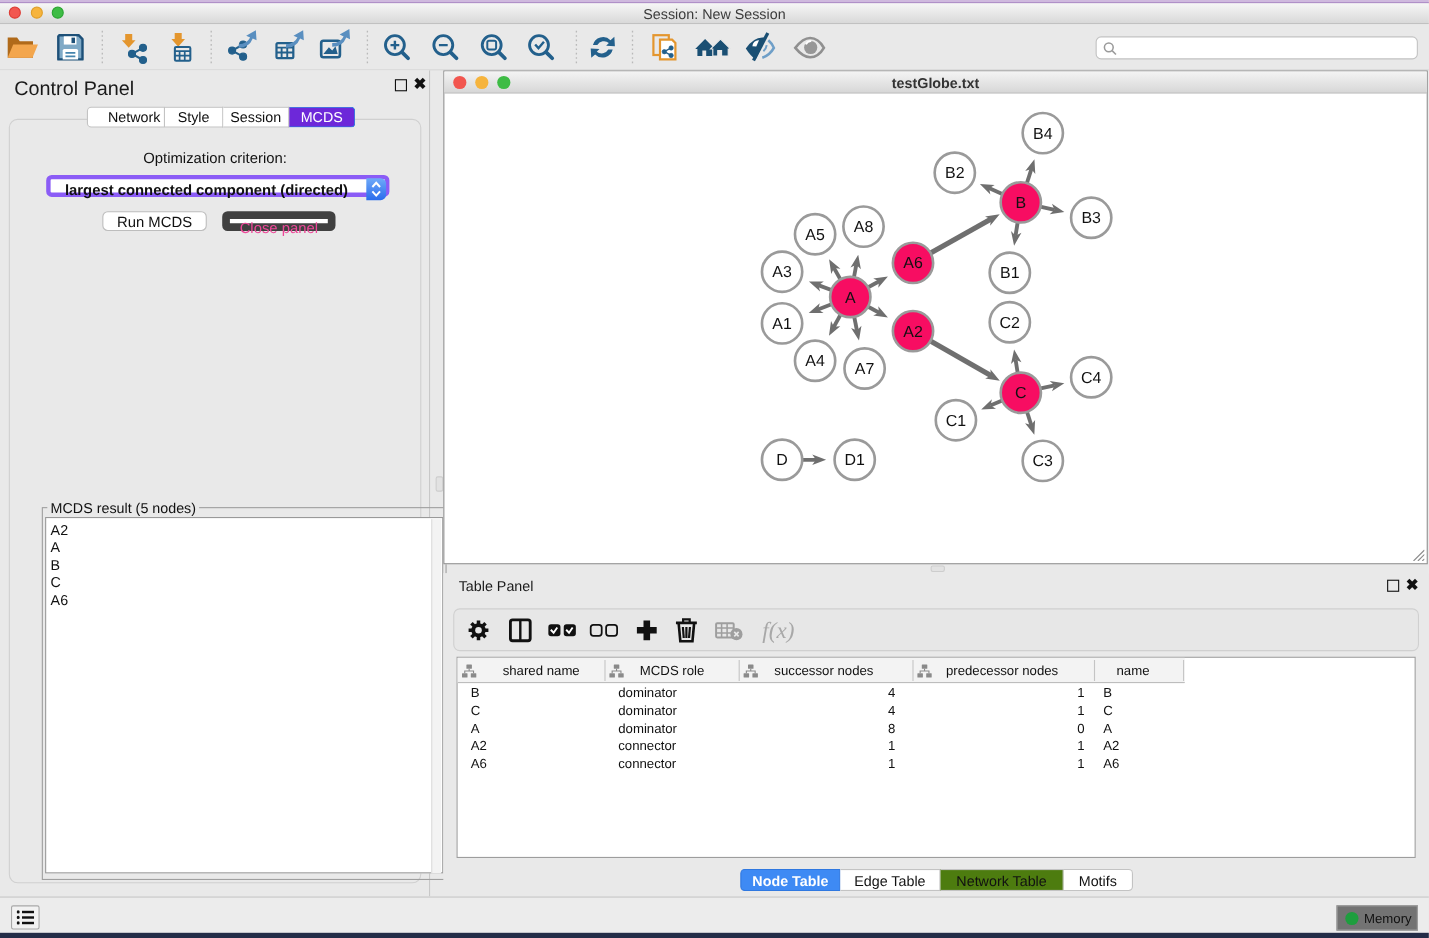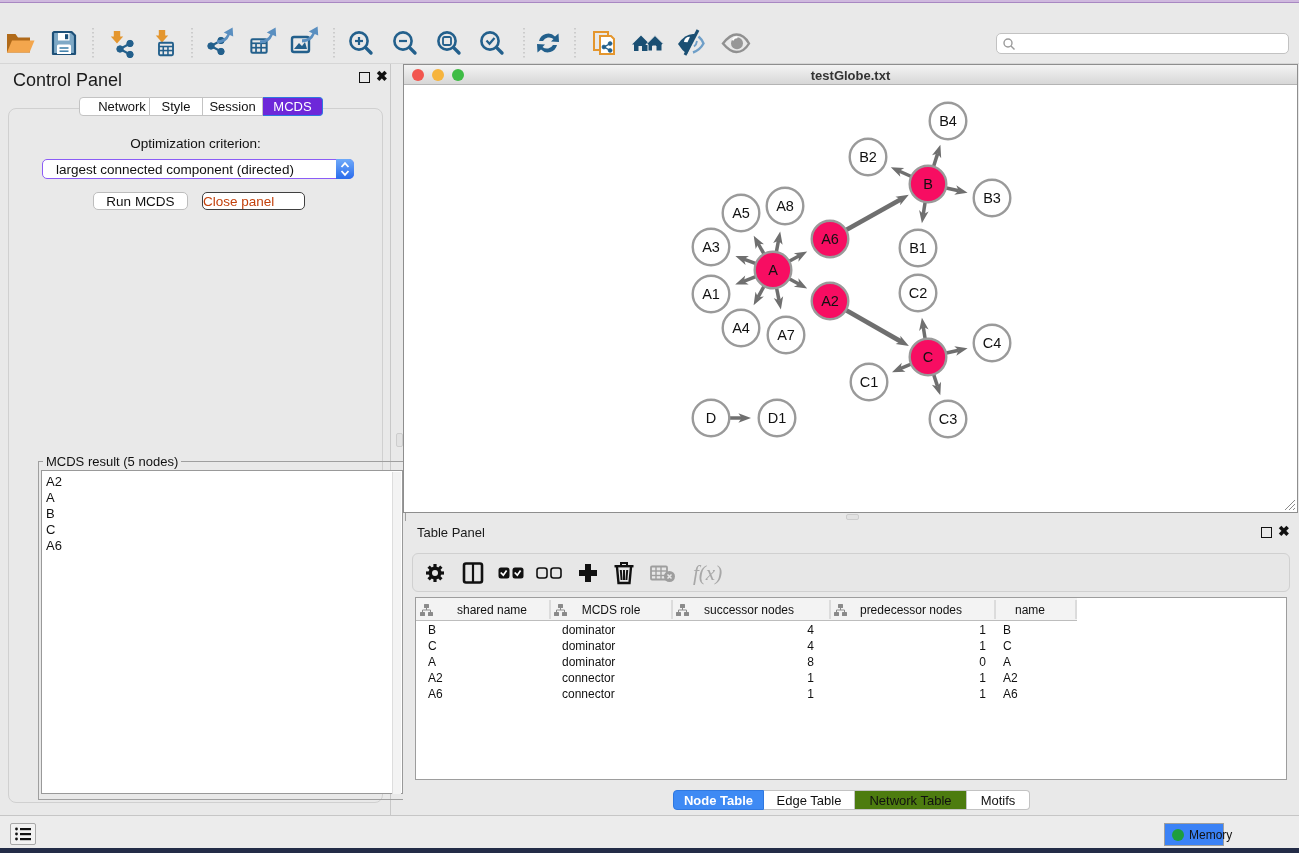--- a/index.html
+++ b/index.html
@@ -8,20 +8,26 @@
 #app { position:relative; width:1299px; height:853px; background:#e9e9e9; overflow:hidden; }
 .abs { position:absolute; }
 </style>
 </head>
 <body>
 <div id="app">
 
   <div class="abs" style="left:0;top:0;width:1299px;height:3px;background:#cfb9de;"></div>
   <div class="abs" style="left:0;top:2px;width:1299px;height:1px;background:#a887c2;"></div>
 
+  <div class="abs" style="left:0;top:3px;width:1299px;height:19px;background:linear-gradient(#f6f6f6,#d9d9d9);border-bottom:1px solid #bdbdbd;">
+    <div class="abs" style="left:8px;top:3px;width:11px;height:11px;border-radius:50%;background:#f25750;border:1px solid #dd3b34;"></div>
+    <div class="abs" style="left:28px;top:3px;width:11px;height:11px;border-radius:50%;background:#f6b43d;border:1px solid #e09e28;"></div>
+    <div class="abs" style="left:47px;top:3px;width:11px;height:11px;border-radius:50%;background:#3ebc45;border:1px solid #2aa432;"></div>
+    <div class="abs" style="left:0;top:0;width:1299px;height:19px;text-align:center;font-size:13px;line-height:20px;color:#3c3c3c;">Session: New Session</div>
+  </div>
 
   <div class="abs" id="toolbar" style="left:0;top:22px;width:1299px;height:42px;background:#e9e9e9;border-bottom:1px solid #d6d6d6;">
     <svg class="abs" style="left:0;top:0" width="780" height="42" viewBox="0 0 780 42">
       <defs>
         <g id="sep">
             <line x1="0" y1="6" x2="0" y2="36" stroke="#b9b9b9" stroke-width="1.2" stroke-dasharray="1.5 2.5"></line>
           </g>
         <g id="share">
             <circle cx="-5" cy="0" r="3.2"></circle>
             <circle cx="5" cy="-5.5" r="3.2"></circle>
@@ -175,31 +181,31 @@
     <div class="abs" style="left:8px;top:44px;width:375px;height:695px;background:#e9e9e9;border:1px solid #d0d0d0;border-radius:8px;"></div>
 
     <div class="abs" style="left:79px;top:33px;height:19px;display:flex;font-size:13px;">
       <div style="width:71px;background:#fff;border:1px solid #c3c3c3;border-radius:4px 0 0 4px;text-align:center;line-height:18px;color:#111;padding-left:15px;">Network</div>
       <div style="width:53px;background:#fff;border:1px solid #c3c3c3;border-left:none;text-align:center;line-height:18px;color:#111;">Style</div>
       <div style="width:60px;background:#fff;border:1px solid #c3c3c3;border-left:none;text-align:center;line-height:18px;color:#111;">Session</div>
       <div style="width:60px;background:#6d28d9;border:1px solid #2f78e0;border-left:none;border-radius:0 4px 4px 0;text-align:center;line-height:18px;color:#fff;">MCDS</div>
     </div>
 
     <div class="abs" style="left:0;top:72px;width:391px;text-align:center;font-size:13.5px;color:#111;">Optimization criterion:</div>
-    <div class="abs" style="left:42px;top:95px;width:312px;height:20px;background:#fff;border:1px solid #8b5cf6;border-radius:5px;">
+    <div class="abs" style="left:42px;top:95px;width:312px;height:20px;background:#fff;border:4px solid #8b5cf6;border-radius:5px;font-weight:bold;">
       <div class="abs" style="left:13px;top:1px;font-size:13.5px;line-height:18px;color:#111;">largest connected component (directed)</div>
       <div class="abs" style="right:-1px;top:-1px;width:18px;height:20px;border-radius:0 5px 5px 0;background:linear-gradient(#6faaf9,#2a6cec);">
         <svg width="18" height="20" viewBox="0 0 18 20">
             <path d="M5.5 8 L9 4.2 L12.5 8" fill="none" stroke="#fff" stroke-width="1.8"></path>
             <path d="M5.5 12 L9 15.8 L12.5 12" fill="none" stroke="#fff" stroke-width="1.8"></path>
           </svg>
       </div>
     </div>
     <div class="abs" style="left:93px;top:128px;width:95px;height:18px;background:#fff;border:1px solid #bdbdbd;border-radius:5px;text-align:center;font-size:13.5px;line-height:17px;color:#111;">Run MCDS</div>
-    <div class="abs" style="left:202px;top:128px;width:103px;height:18px;background:#fff;border:1px solid #404040;border-radius:5px;text-align:left;font-size:13.5px;line-height:17px;color:#c2410c;">Close panel</div>
+    <div class="abs" style="left:202px;top:128px;width:103px;height:18px;background:#fff;border:7px solid #404040;border-radius:5px;text-align:center;font-size:13.5px;line-height:17px;color:#ec4899;">Close panel</div>
 
     <div class="abs" style="left:14px;top:397px;width:368px;height:339px;border:1px solid #9f9f9f;margin-left:24px;">
       <div class="abs" style="left:4px;top:-8px;background:#e9e9e9;padding:0 3px;font-size:13px;color:#111;">MCDS result (5 nodes)</div>
       <div class="abs" style="left:2px;top:8px;width:362px;height:324px;background:#fff;border:1px solid #999;">
         <div style="padding:3px 0 0 4px;font-size:13px;line-height:16px;color:#111;">A2<br>A<br>B<br>C<br>A6</div>
         <div class="abs" style="right:1px;top:1px;width:9px;height:322px;background:#f3f3f3;border-left:1px solid #ddd;"></div>
       </div>
     </div>
   </div>
 
@@ -444,20 +450,20 @@
     <div class="abs" style="left:10px;top:7px;width:26px;height:22px;background:#f2f2f2;border:1px solid #a8a8a8;border-radius:2px;">
       <svg width="16" height="14" style="position:absolute;left:4px;top:3px" viewBox="0 0 16 14">
         <circle cx="1.5" cy="2" r="1.4" fill="#111"></circle>
           <rect x="5" y="1" width="11" height="2.2" fill="#111"></rect>
         <circle cx="1.5" cy="7" r="1.4" fill="#111"></circle>
           <rect x="5" y="6" width="11" height="2.2" fill="#111"></rect>
         <circle cx="1.5" cy="12" r="1.4" fill="#111"></circle>
           <rect x="5" y="11" width="11" height="2.2" fill="#111"></rect>
       </svg>
     </div>
-    <div class="abs" style="left:1164px;top:7px;width:60px;height:23px;background:#3b82f6;border:1px solid #9f9f9f;">
+    <div class="abs" style="left:1215px;top:7px;width:74px;height:23px;background:#737373;border:1px solid #9f9f9f;">
       <div class="abs" style="left:7px;top:5px;width:12px;height:12px;border-radius:50%;background:#1e9e3e;"></div>
       <div class="abs" style="left:24px;top:0;font-size:12px;line-height:22px;color:#111;">Memory</div>
     </div>
   </div>
 
   <div class="abs" style="left:0;top:848px;width:1299px;height:5px;background:#232c47;"></div>
 </div>
 
 </body></html>

